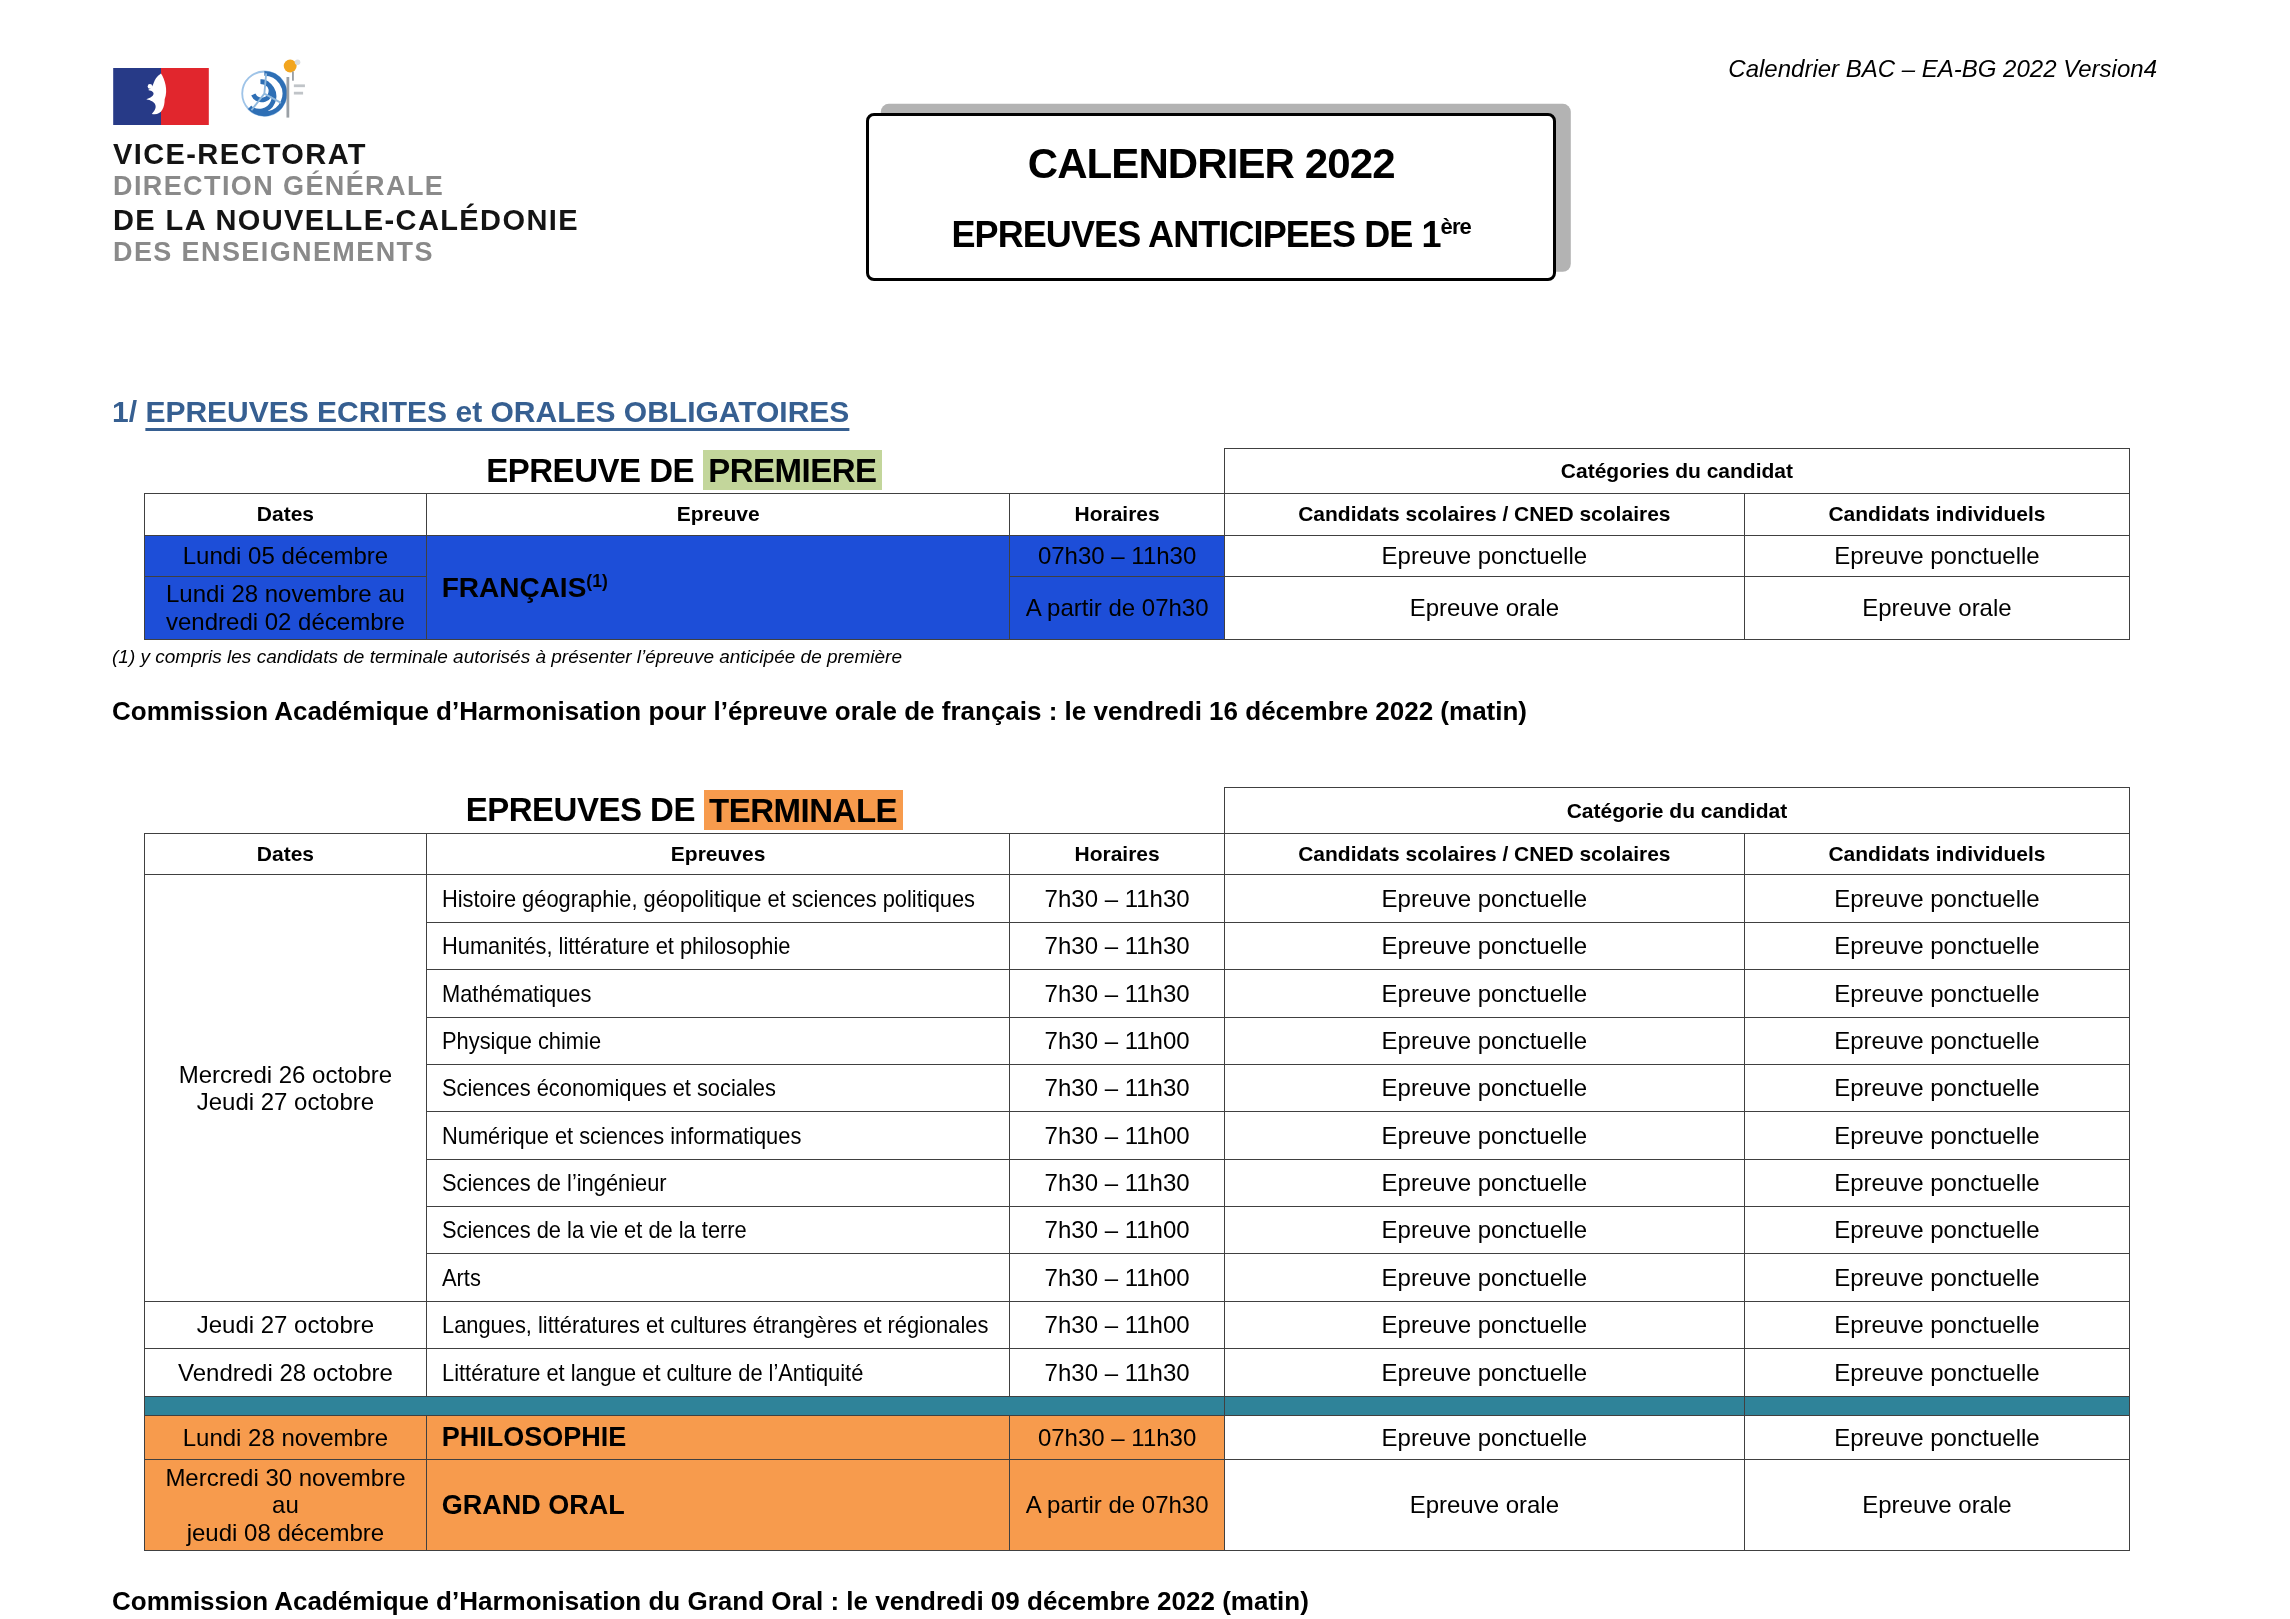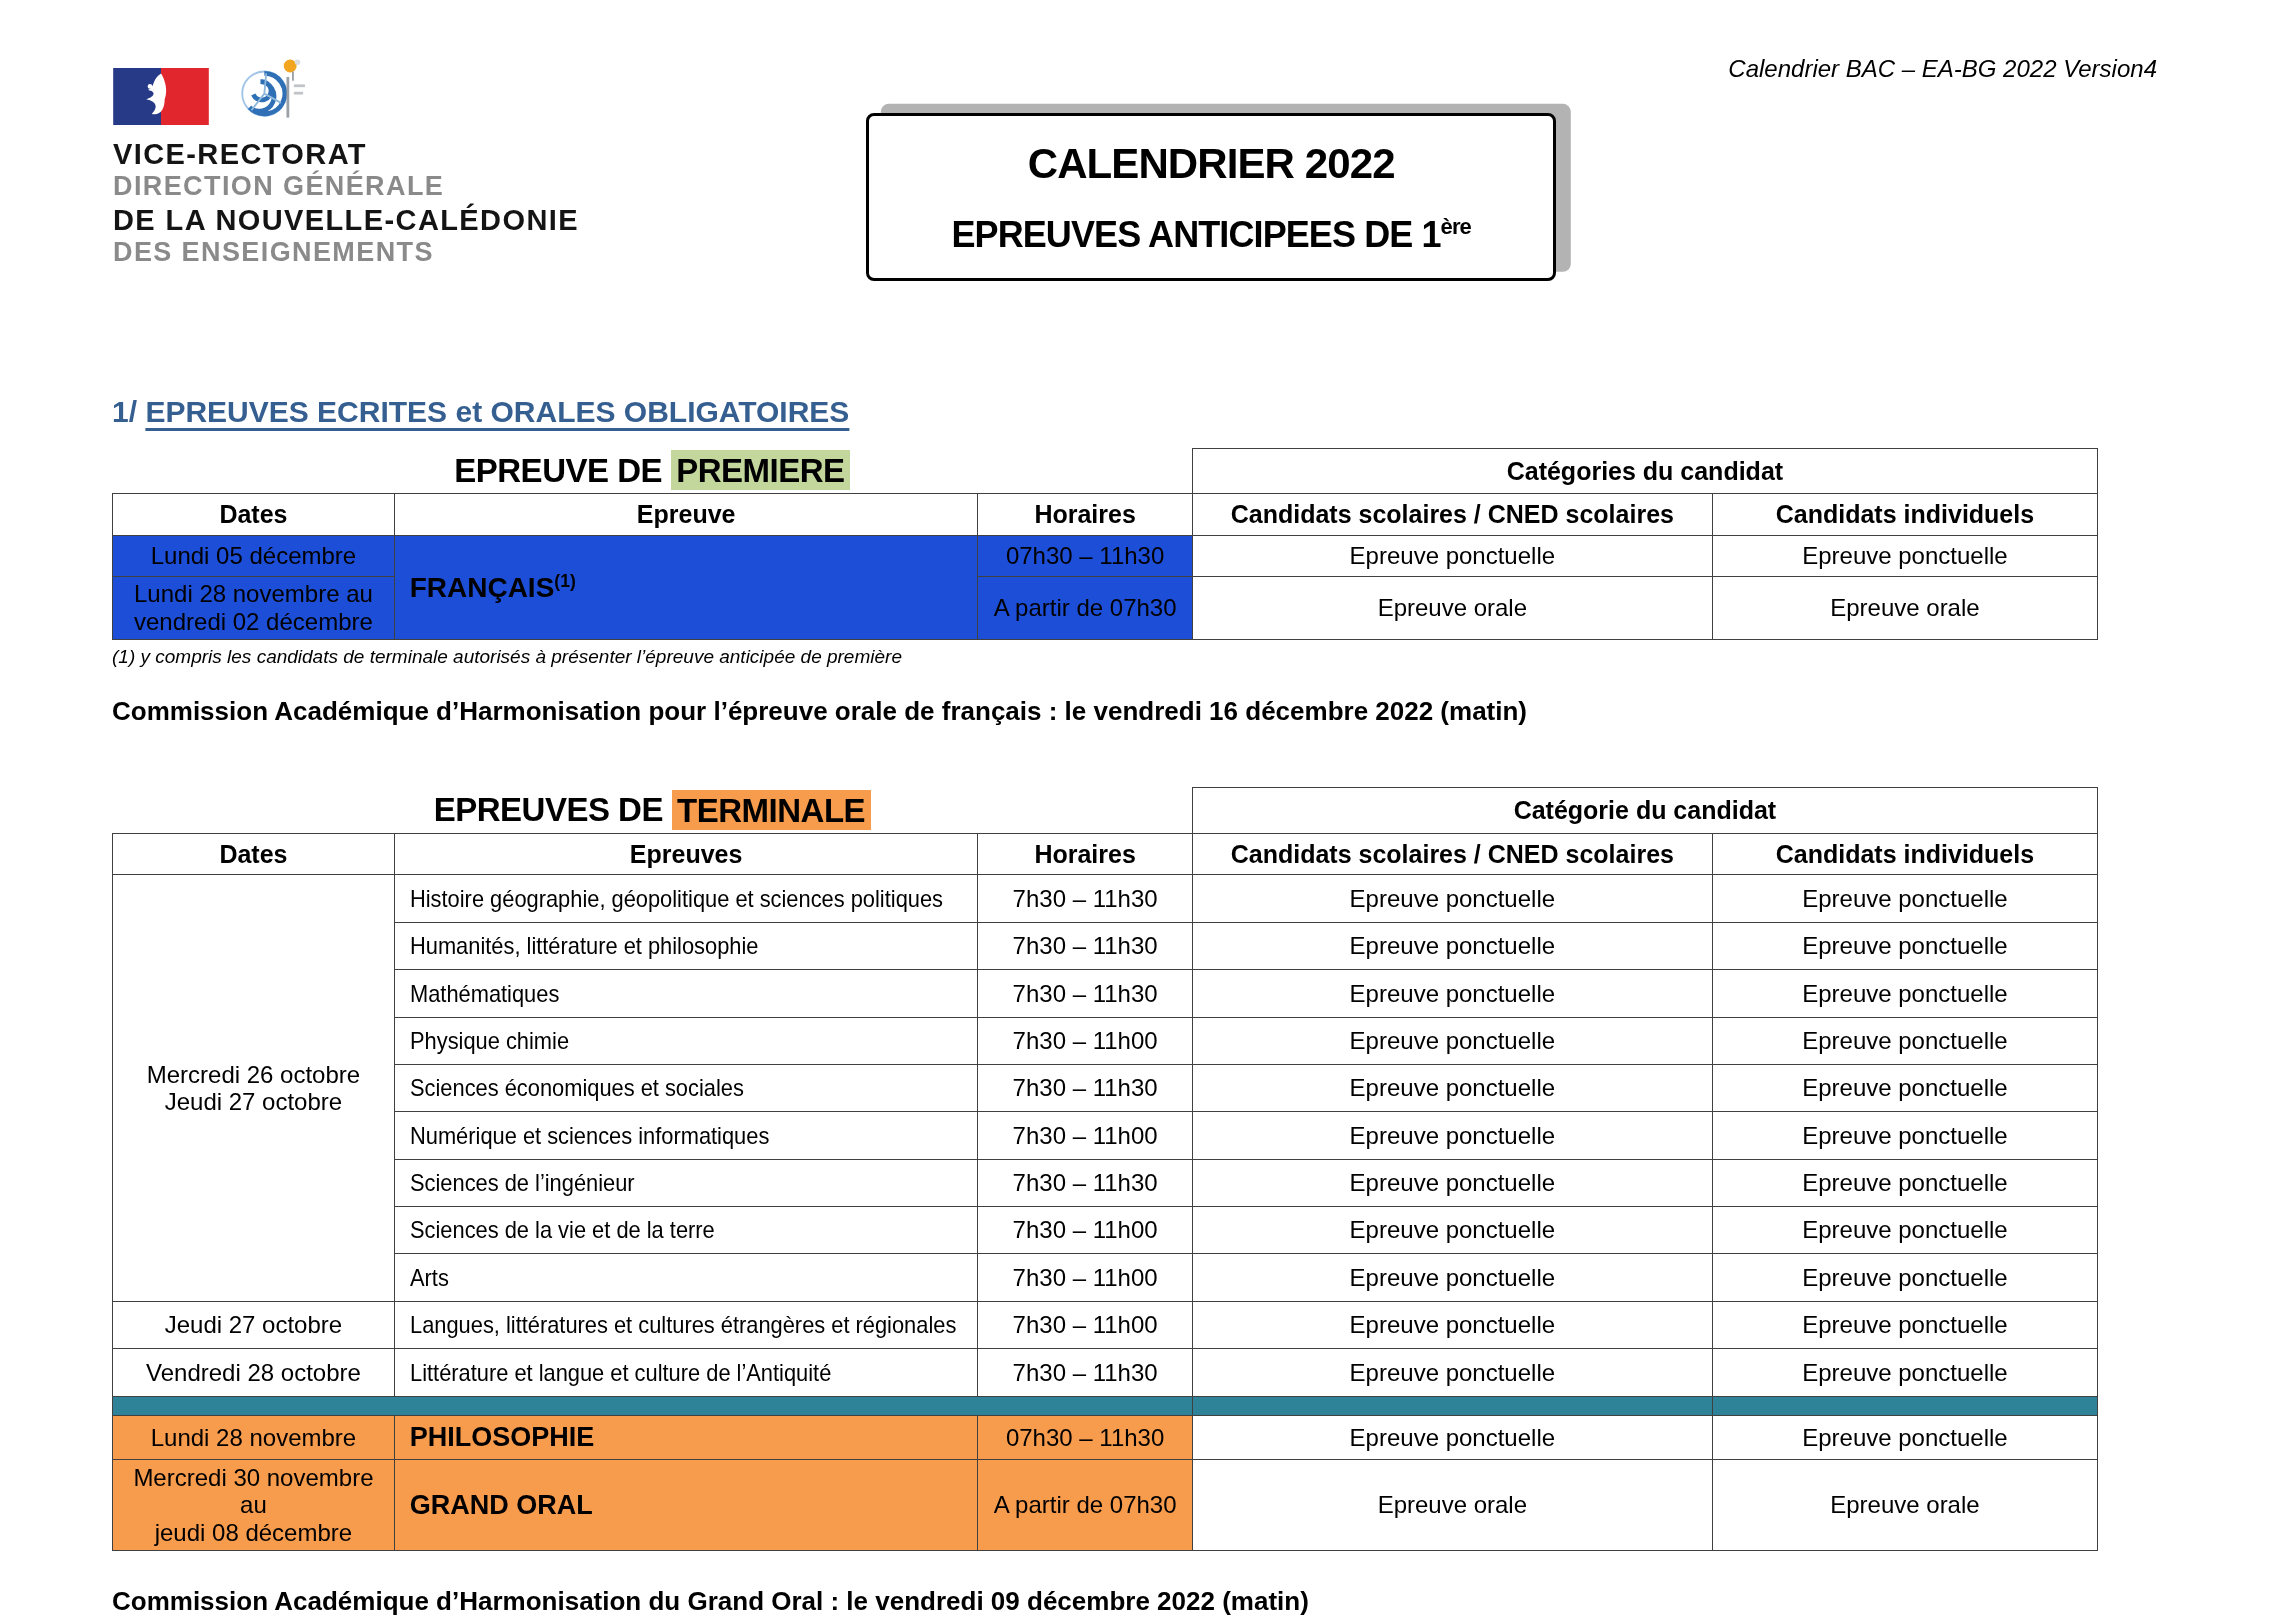--- a/index.html
+++ b/index.html
@@ -28,24 +28,24 @@
   .title-line2{font-size:36px;font-weight:bold;margin-top:26px;letter-spacing:-0.9px;}
   .title-line2 sup{font-size:22px;}
   .title-line3{font-size:36px;font-weight:bold;letter-spacing:-0.9px;}
   
   .doc{position:absolute;left:112px;top:0;width:1986px;}
   .section-heading{
     margin-top:395px;font-size:30px;font-weight:bold;color:#365f91;
   }
   .section-heading .u{text-decoration:underline;text-underline-offset:5.5px;}
   
-  table{border-collapse:collapse;width:100%;table-layout:fixed;margin-top:18.5px;}
+  table{border-collapse:collapse;width:100%;table-layout:fixed;margin-top:18.5px;margin-left:32px;}
   td{border:1.8px solid #404040;font-size:24px;text-align:center;vertical-align:middle;padding:3.7px 7.4px;line-height:1.15;overflow:hidden;}
   td.no-border{border:none;background:#fff;}
-  td.hdr{font-weight:bold;font-size:25px;height:33px;}
+  td.hdr{font-weight:bold;font-size:21px;height:33px;}
   .tbl-title{font-size:33px;font-weight:bold;letter-spacing:-0.5px;white-space:nowrap;}
   .hl-green{background:#c3d69b;padding:1.8px 5.5px;}
   .hl-orange{background:#f79b4d;padding:1.8px 5.5px;}
   .green{background:#1d4ed8;}
   .orange{background:#f79b4d;}
   .teal{background:#2f8399;}
   td.left{text-align:left;padding-left:14.8px;}
   td.bold{font-weight:bold;}
   .condense{display:inline-block;transform:scaleX(0.91);transform-origin:left center;white-space:nowrap;}
   tr.sub td{height:39px;}

